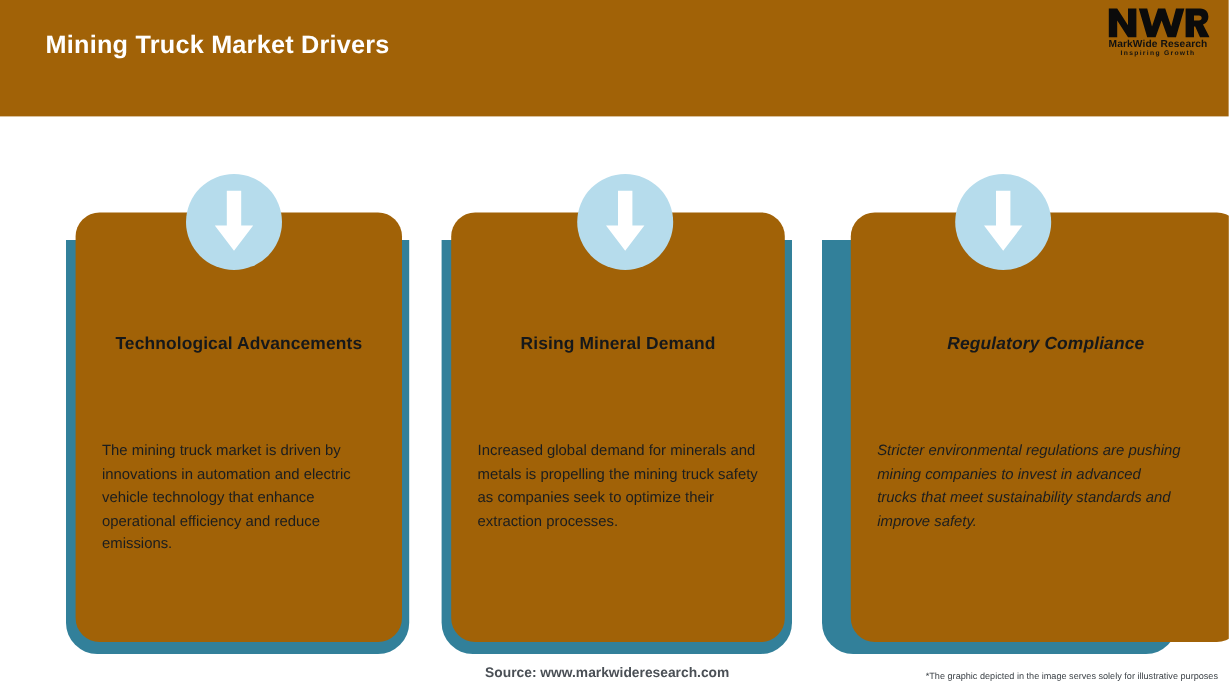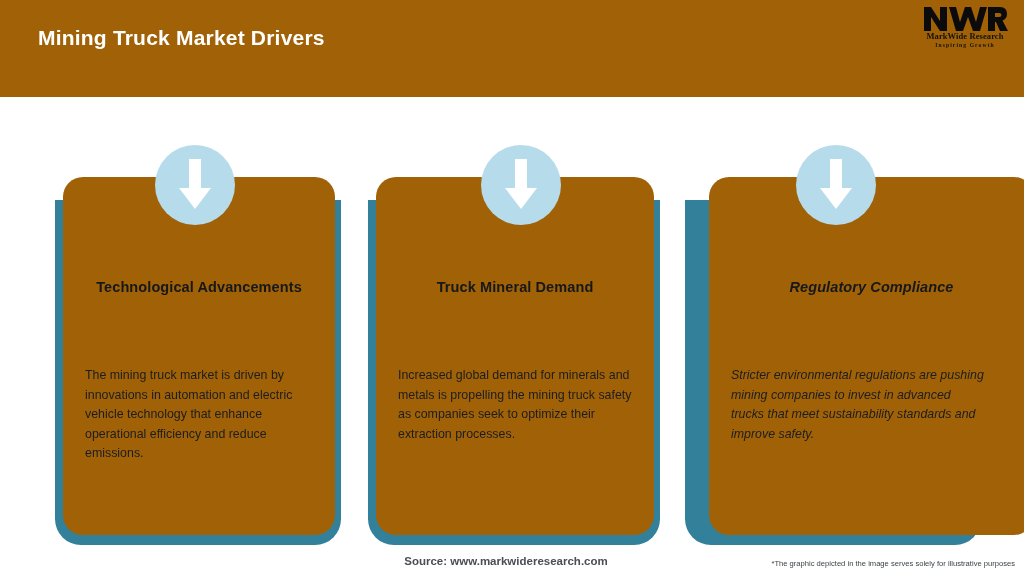--- a/index.html
+++ b/index.html
@@ -21,21 +21,20 @@
     font-size:21px;font-weight:bold;color:#ffffff;
     letter-spacing:.2px;
     white-space:nowrap;
   }
 
   
   .logo{
     position:absolute;right:9px;top:6px;
     width:100px;height:52px;
     text-align:center;
-    font-family:Liberation Serif, serif;
   }
   .logo-mark{display:block;margin:0 auto;}
   .logo-name{
     display:block;margin-top:-1px;
     font-size:8.5px;font-weight:bold;color:#111111;
     letter-spacing:.1px;line-height:10px;
     white-space:nowrap;
   }
   .logo-tag{
     display:block;
@@ -137,21 +136,21 @@
     <div class="icon-circle">
       <svg width="36" height="56" viewBox="0 0 36 56">
         <path d="M12 2 L24 2 L24 31 L34 31 L18 52 L2 31 L12 31 Z" fill="#ffffff"></path>
       </svg>
     </div>
   </div>
 
   <div class="card-wrap c1">
     <div class="accent"></div>
     <div class="card">
-      <div class="card-title">Truck Mineral Demand</div>
+      <div class="card-title">Rising Mineral Demand</div>
       <div class="card-body">Increased global demand for minerals and metals is propelling the mining truck safety as companies seek to optimize their extraction processes.</div>
     </div>
     <div class="icon-circle">
       <svg width="36" height="56" viewBox="0 0 36 56">
         <path d="M12 2 L24 2 L24 31 L34 31 L18 52 L2 31 L12 31 Z" fill="#ffffff"></path>
       </svg>
     </div>
   </div>
 
   <div class="card-wrap c2">

